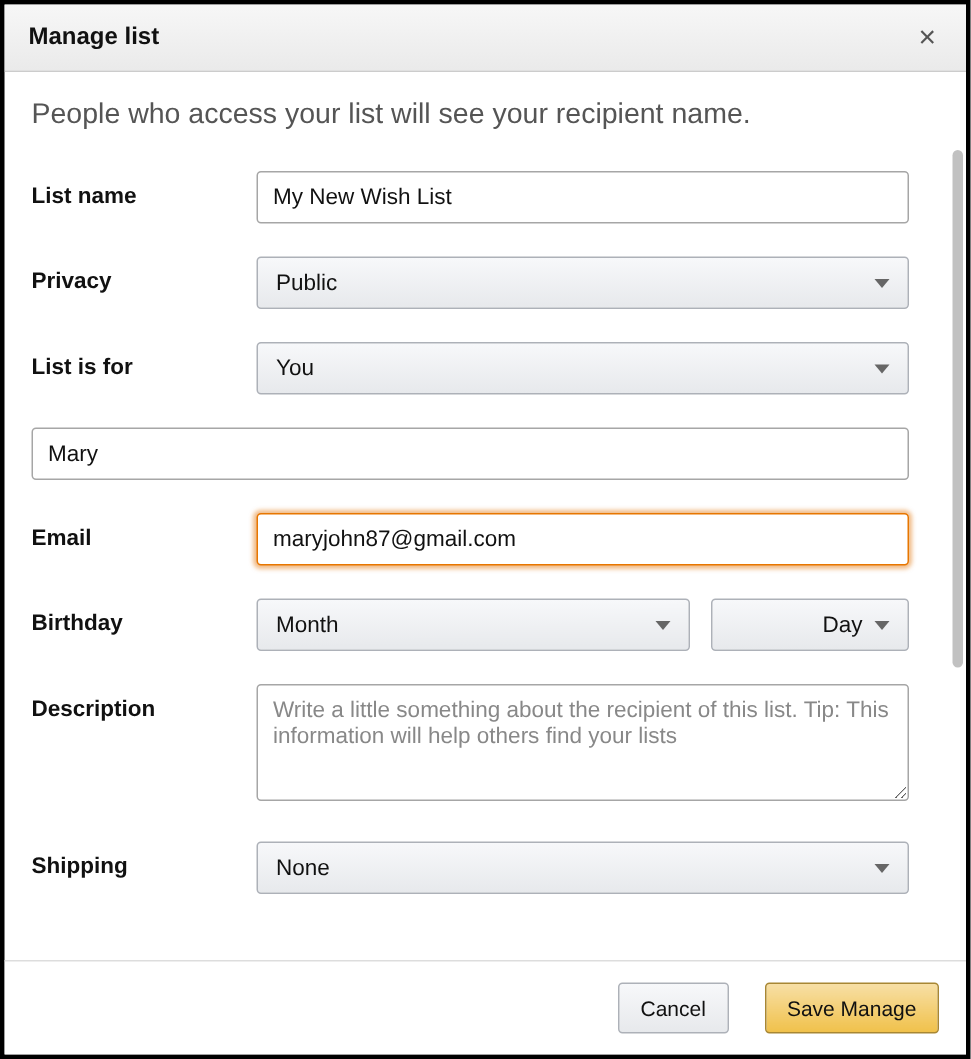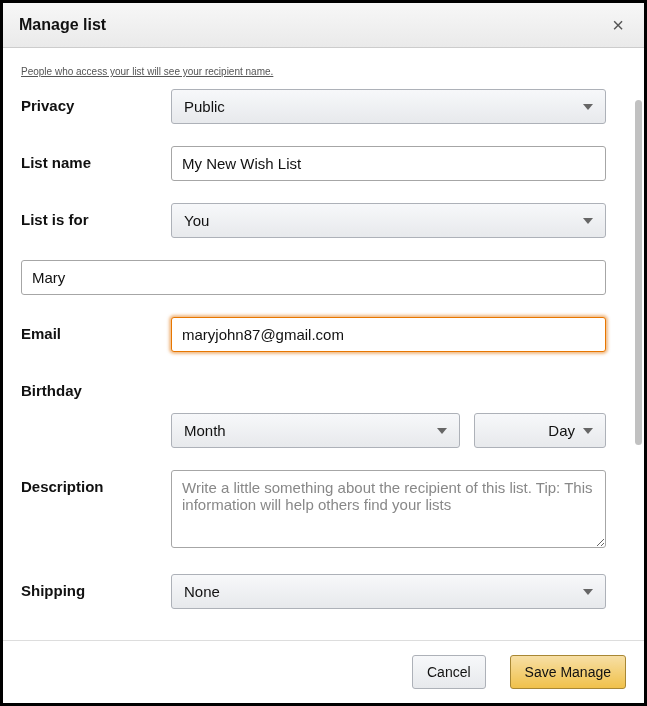--- a/index.html
+++ b/index.html
@@ -42,23 +42,22 @@
       position: absolute;
       right: 2px;
       top: 52px;
       width: 7px;
       height: 345px;
       background: #c1c1c1;
       border-radius: 4px;
     }
     .subtext {
       color: #555;
-      font-size: 10px;
-      margin-bottom: 12px;
-      text-decoration: underline;
+      font-size: 19px;
+      margin-bottom: 26px;
     }
     .form-row {
       display: flex;
       align-items: flex-start;
       margin-bottom: 22px;
     }
     .form-label {
       width: 150px;
       font-weight: bold;
       font-size: 15px;
@@ -106,21 +105,20 @@
       transform: translateY(-50%);
       width: 0;
       height: 0;
       border-left: 5px solid transparent;
       border-right: 5px solid transparent;
       border-top: 6px solid #666;
     }
     .birthday-row {
       display: flex;
       gap: 14px;
-      margin-top: 39px;
     }
     .birthday-row .select-wrap:first-child {
       flex: 2.2;
     }
     .birthday-row .select-wrap:last-child {
       flex: 1;
       text-align: right;
     }
     textarea {
       resize: both;
@@ -163,35 +161,35 @@
   <span class="dialog-title">Manage list</span>
   <span class="close-btn">×</span>
 </div>
 
 <div class="dialog-body">
   <div class="scroll-indicator"></div>
 
   <div class="subtext">People who access your list will see your recipient name.</div>
 
   <div class="form-row">
+    <div class="form-label">List name</div>
+    <div class="form-field">
+      <input type="text" value="My New Wish List" style="">
+    </div>
+  </div>
+
+  <div class="form-row">
     <div class="form-label">Privacy</div>
     <div class="form-field">
       <div class="select-wrap">
         <div class="select">
           <span>Public</span>
           <span class="select-caret"></span>
         </div>
       </div>
-    </div>
-  </div>
-
-  <div class="form-row">
-    <div class="form-label">List name</div>
-    <div class="form-field">
-      <input type="text" value="My New Wish List" style="">
     </div>
   </div>
 
   <div class="form-row">
     <div class="form-label">List is for</div>
     <div class="form-field">
       <div class="select-wrap">
         <div class="select">
           <span>You</span>
           <span class="select-caret"></span>

